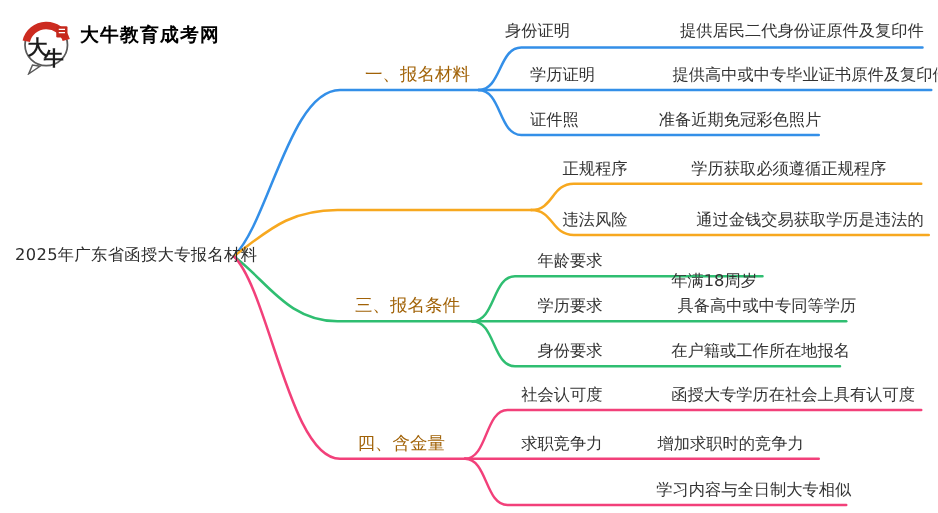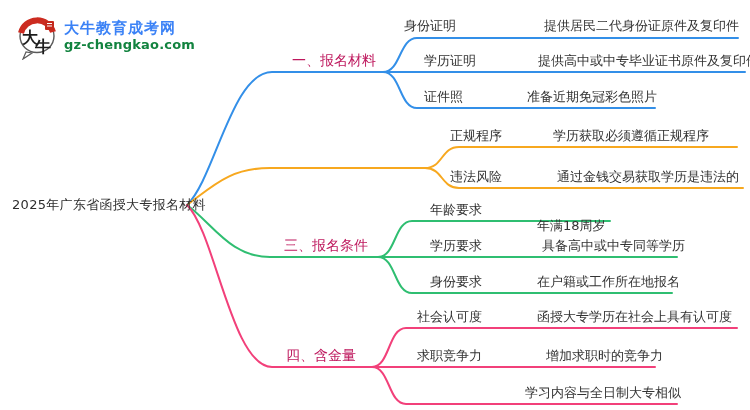--- a/index.html
+++ b/index.html
@@ -3,26 +3,26 @@
 <meta charset="utf-8">
 <style>
   html,body { margin:0; padding:0; background:#ffffff; }
   .stage {
     position:relative; width:750px; height:410px; background:#ffffff;
     font-family:"DejaVu Sans","Liberation Sans",sans-serif; overflow:hidden;
   }
   .stage svg.lines { position:absolute; left:0; top:0; }
   svg.lines path { fill:none; stroke-width:2; stroke-linecap:round; stroke-linejoin:round; }
   .node { position:absolute; color:#333333; font-size:13px; line-height:17px; white-space:nowrap; }
-  .branch-label { font-size:14px; line-height:18px; color:#be185d; }
+  .branch-label { font-size:14px; line-height:18px; color:#a16207; }
   .root-topic { font-size:13px; font-weight:500; color:#2d2d2d; letter-spacing:0.3px; }
   .brand { position:absolute; left:16px; top:12px; display:flex; align-items:flex-start; }
   .brand .mark { width:42px; height:48px; }
   .brand .txt { margin-left:6px; padding-top:8px; }
-  .brand .site-name { font-size:15px; font-weight:bold; color:#3b82f6; line-height:17px; letter-spacing:1px; }
+  .brand .site-name { font-size:15px; font-weight:bold; color:#000000; line-height:17px; letter-spacing:1px; }
   .brand .site-domain { font-size:13px; font-weight:bold; color:#12833f; line-height:15px; letter-spacing:0.2px; }
 </style>
 </head>
 <body>
 
 <div class="stage">
 
   <svg class="lines" width="750" height="410" viewBox="0 0 750 410">
 
     <path d="M187 205 C215 178 232 72 272 72 H383" stroke="#338fe8"></path>
@@ -50,21 +50,20 @@
       <path d="M10 40 L7 47 L16 41 Z" fill="#ffffff" stroke="#5a5a5a" stroke-width="1.2"></path>
       <ellipse cx="21" cy="24" rx="17" ry="16.5" fill="#ffffff" stroke="#5a5a5a" stroke-width="1.4"></ellipse>
       <path d="M5 21 A16.5 16 0 0 1 37 20" stroke="#cc2b20" stroke-width="6" fill="none"></path>
       <text x="6" y="31" font-size="16" font-weight="bold" fill="#1c1c1c">大</text>
       <text x="19" y="40" font-size="16" font-weight="bold" fill="#1c1c1c">牛</text>
       <rect x="29" y="9" width="9" height="9" rx="1" fill="#c5281c"></rect>
       <path d="M31 11.5 h5 M31 14 h5" stroke="#ffffff" stroke-width="1"></path>
     </svg>
     <div class="txt">
       <div class="site-name">大牛教育成考网</div>
-      <div class="site-domain">gz-chengkao.com</div>
     </div>
   </div>
 
   <div class="node root-topic" style="left:12px; top:196px;">2025年广东省函授大专报名材料</div>
 
   <div class="node branch-label" style="left:292px; top:51px;">一、报名材料</div>
   <div class="node" style="left:404px; top:17px;">身份证明</div>
   <div class="node" style="left:544px; top:17px;">提供居民二代身份证原件及复印件</div>
   <div class="node" style="left:424px; top:52px;">学历证明</div>
   <div class="node" style="left:538px; top:52px;">提供高中或中专毕业证书原件及复印件</div>
@@ -81,17 +80,17 @@
   <div class="node" style="left:537px; top:201px;margin-top:16px;">年满18周岁</div>
   <div class="node" style="left:430px; top:237px;">学历要求</div>
   <div class="node" style="left:542px; top:237px;">具备高中或中专同等学历</div>
   <div class="node" style="left:430px; top:273px;">身份要求</div>
   <div class="node" style="left:537px; top:273px;">在户籍或工作所在地报名</div>
 
   <div class="node branch-label" style="left:286px; top:346px;">四、含金量</div>
   <div class="node" style="left:417px; top:308px;">社会认可度</div>
   <div class="node" style="left:537px; top:308px;">函授大专学历在社会上具有认可度</div>
   <div class="node" style="left:417px; top:347px;">求职竞争力</div>
-  <div class="node" style="left:546px; top:347px;text-align:center;">增加求职时的竞争力</div>
+  <div class="node" style="left:526px; top:347px;text-align:center;">增加求职时的竞争力</div>
   <div class="node" style="left:420px; top:384px;margin-top:28px;">学习内容</div>
   <div class="node" style="left:525px; top:384px;">学习内容与全日制大专相似</div>
 
 </div>
 
 </body></html>

